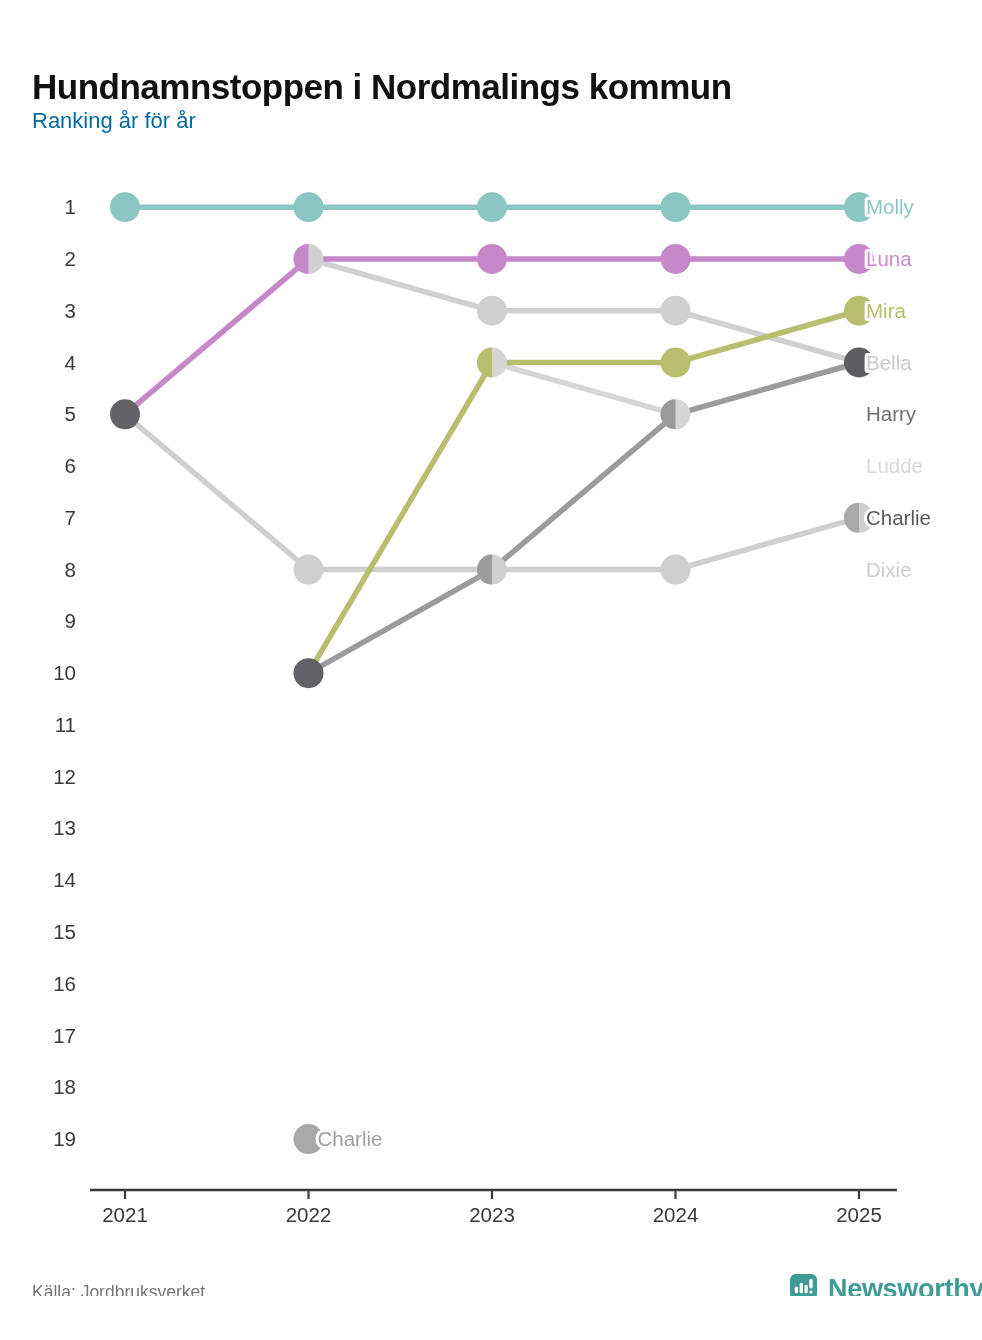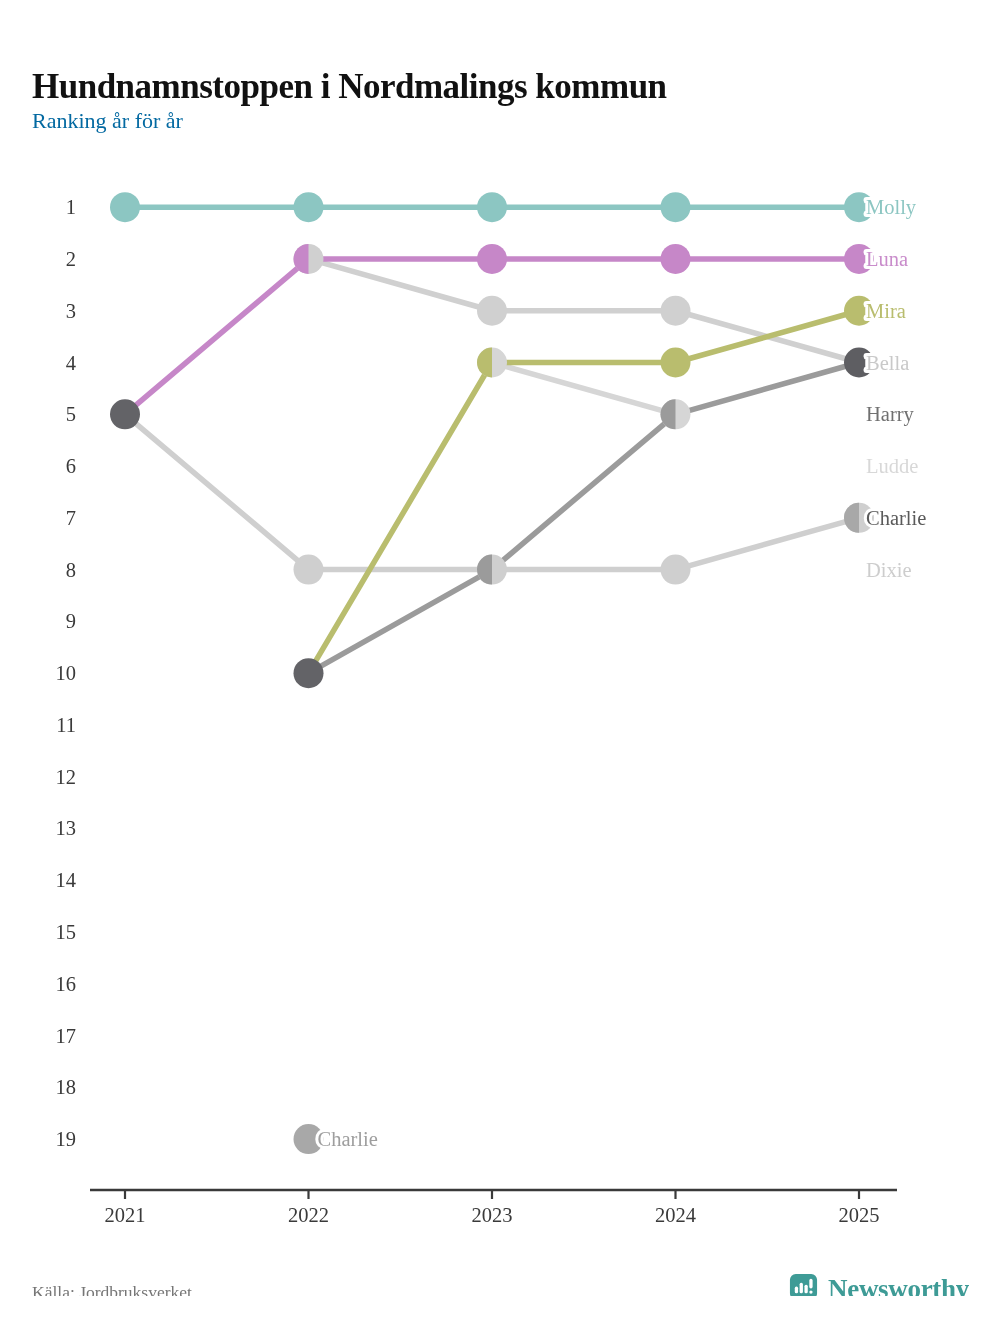--- a/index.html
+++ b/index.html
@@ -1,18 +1,18 @@
 <!DOCTYPE html>
 <html><head>
 <meta charset="utf-8">
 <style>
   html,body{margin:0;padding:0;background:#ffffff;}
   #canvas{
     position:relative;width:982px;height:1296px;background:#ffffff;overflow:hidden;
-    font-family:Liberation Serif, serif;
+    font-family:Liberation Sans, sans-serif;
     text-align:right;
   }
   #plot-svg{position:absolute;left:0;top:0;}
   .hdr-title{
     position:absolute;left:32px;top:44px;font-size:35px;font-weight:bold;
     color:#111111;letter-spacing:-0.5px;white-space:nowrap;
   }
   .hdr-subtitle{
     position:absolute;left:32px;top:108px;font-size:22px;font-weight:normal;
     color:#0369a1;white-space:nowrap;

